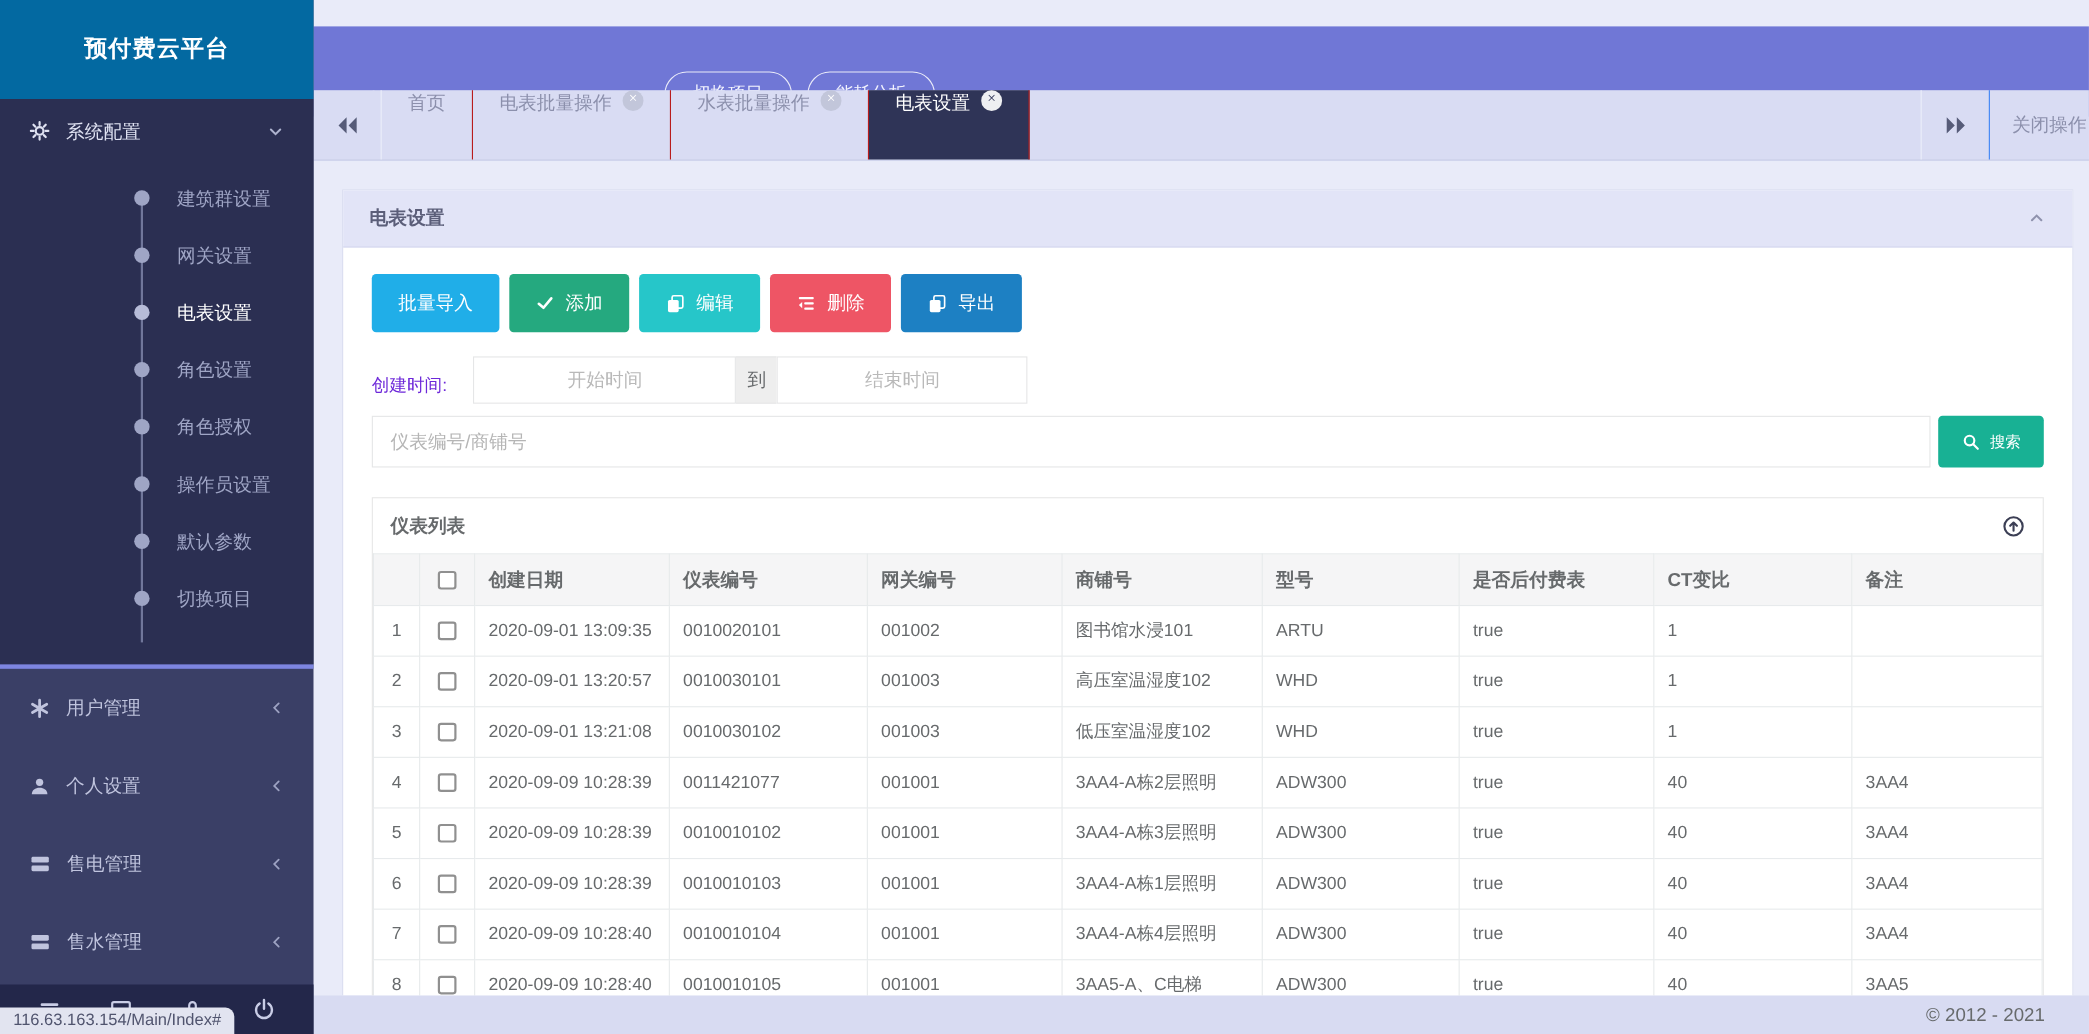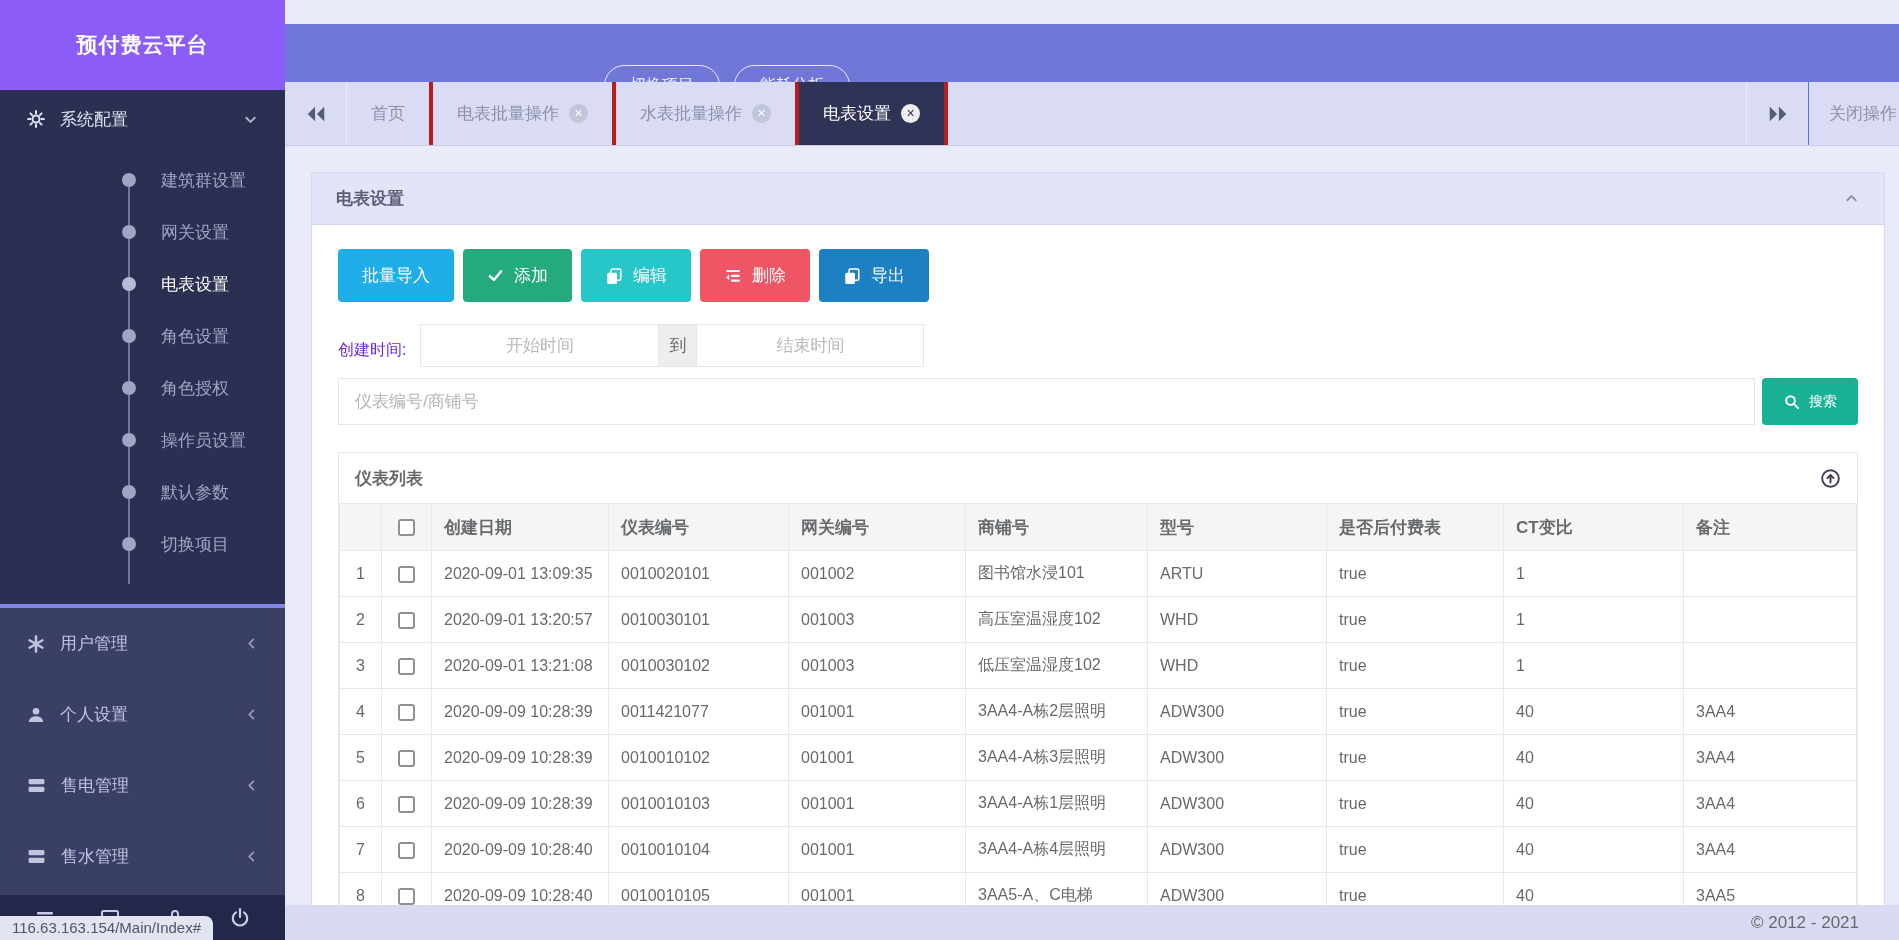--- a/index.html
+++ b/index.html
@@ -2,21 +2,21 @@
 <html><head>
 <meta charset="utf-8">
 <style>
   * { margin:0; padding:0; box-sizing:border-box; }
   html,body { width:1899px; height:940px; overflow:hidden; }
   body { font-family:"Liberation Sans","DejaVu Sans",sans-serif; position:relative; background:#e9ebf9; }
   svg { display:block; }
 
   
   .sidebar { position:absolute; left:0; top:0; width:285px; height:940px; background:#3a3f66; z-index:3; }
-  .logo { height:90px; line-height:90px; text-align:center; background:#8b5cf6; color:#fff; font-size:21px; font-weight:bold; letter-spacing:1px; }
+  .logo { height:90px; line-height:90px; text-align:center; background:#0369a1; color:#fff; font-size:21px; font-weight:bold; letter-spacing:1px; }
   .nav-upper { background:#2b2f52; padding-bottom:34px; }
   .sec-head { height:58px; display:flex; align-items:center; padding:0 26px; color:#dfe2f2; font-size:17px; cursor:pointer; }
   .sec-head .mi { margin-right:14px; }
   .sec-head .chev { margin-left:auto; }
   .submenu { list-style:none; position:relative; padding-top:6px; }
   .submenu:before { content:''; position:absolute; left:128px; top:28px; bottom:-14px; width:2px; background:#8a90b4; opacity:.75; }
   .sub-item { height:52px; display:flex; align-items:center; padding-left:122px; color:#9fa5c5; font-size:17px; cursor:pointer; position:relative; }
   .bullet { width:14px; height:14px; border-radius:50%; background:#9fa5c5; margin-right:25px; position:relative; z-index:1; flex:none; }
   .sub-item.active { color:#ffffff; }
   .sub-item.active .bullet { background:#b7bcd8; }
@@ -32,21 +32,21 @@
   .project-title { font-size:20px; color:#fbfbff; }
   .pill { margin-left:34px; border:1px solid rgba(255,255,255,.85); border-radius:999px; padding:9px 25px; font-size:16px; color:#f2f3fe; cursor:pointer; background:transparent; font-family:inherit; }
   .pill + .pill { margin-left:14px; }
   .topbar-right { margin-left:auto; display:flex; align-items:center; gap:15px; }
   .username { font-size:16px; color:#dde0f8; }
   .logout-label { font-size:17px; font-weight:bold; color:#fff; cursor:pointer; }
 
   
   .tabbar { position:absolute; left:285px; top:82px; right:0; height:64px; background:#d9dcf3; display:flex; align-items:stretch; border-bottom:1px solid #c7cbe6; z-index:2; }
   .tab-nav-btn { width:62px; display:flex; align-items:center; justify-content:center; border-right:1px solid #eceef9; cursor:pointer; }
-  .tab { display:flex; align-items:center; justify-content:center; padding:0 24px; font-size:17px; color:#8c90ac; border-right:4px solid #b91c1c; gap:10px; cursor:pointer; white-space:nowrap; }
+  .tab { display:flex; align-items:flex-start; justify-content:center; padding:0 24px; font-size:17px; color:#8c90ac; border-right:1px solid #b91c1c; gap:10px; cursor:pointer; white-space:nowrap;font-family:Liberation Serif, serif; }
   .tab.active { background:#2f3457; color:#fff; }
   .tab-close { width:19px; height:19px; border-radius:50%; background:#c2c6da; color:#fff; font-size:14px; line-height:18px; text-align:center; cursor:pointer; flex:none; }
   .tab.active .tab-close { background:rgba(255,255,255,.92); color:#2f3457; }
   .tabbar-right { margin-left:auto; display:flex; align-items:stretch; }
   .close-ops { display:flex; align-items:center; padding:0 2px 0 20px; font-size:17px; color:#8c90ac; border-left:1px solid #3b82f6; white-space:nowrap; cursor:pointer; overflow:hidden; }
 
   
   .content { position:absolute; left:285px; top:147px; right:0; bottom:35px; background:#e9ebf9; overflow:hidden; padding:25px 14px 0 26px; }
   .panel { background:#fff; border:1px solid #d9dcf0; min-height:860px; }
   .panel-head { height:52px; background:#e2e4f7; display:flex; align-items:center; padding:0 24px; border-bottom:1px solid #d4d7ee; }
@@ -57,21 +57,21 @@
   .toolbar { display:flex; gap:9px; }
   .btn { height:53px; display:inline-flex; align-items:center; gap:10px; padding:0 24px; border:none; border-radius:4px; color:#fff; font-size:17px; cursor:pointer; font-family:inherit; }
   .btn-import { background:#20aee8; }
   .btn-add    { background:#25a97f; }
   .btn-edit   { background:#26c6c9; }
   .btn-delete { background:#ee5565; }
   .btn-export { background:#1d80c3; }
 
   .filter-row { margin-top:22px; display:flex; align-items:center; }
   .filter-label { font-size:16px; color:#6d28d9;margin-top:10px; }
-  .date-group { display:flex; margin-left:14px; height:43px; }
+  .date-group { display:flex; margin-left:24px; height:43px; }
   .date-input { border:1px solid #e5e6e7; text-align:center; font-size:17px; color:#555; background:#fff; outline:none; font-family:inherit; }
   .date-input::placeholder { color:#b9b9b9; }
   .date-start { width:239px; }
   .date-end { width:228px; }
   .date-addon { width:37px; background:#eeeeee; border-top:1px solid #e5e6e7; border-bottom:1px solid #e5e6e7; display:flex; align-items:center; justify-content:center; font-size:17px; color:#676a6c; }
 
   .search-row { margin-top:11px; display:flex; gap:7px; }
   .search-input { flex:1; height:47px; border:1px solid #e5e6e7; font-size:17px; padding:0 16px; color:#555; outline:none; font-family:inherit; }
   .search-input::placeholder { color:#b5b5b5; }
   .search-btn { width:96px; height:47px; background:#18b194; border:none; border-radius:4px; color:#fff; font-size:14px; display:flex; align-items:center; justify-content:center; gap:8px; cursor:pointer; font-family:inherit; flex:none; }

